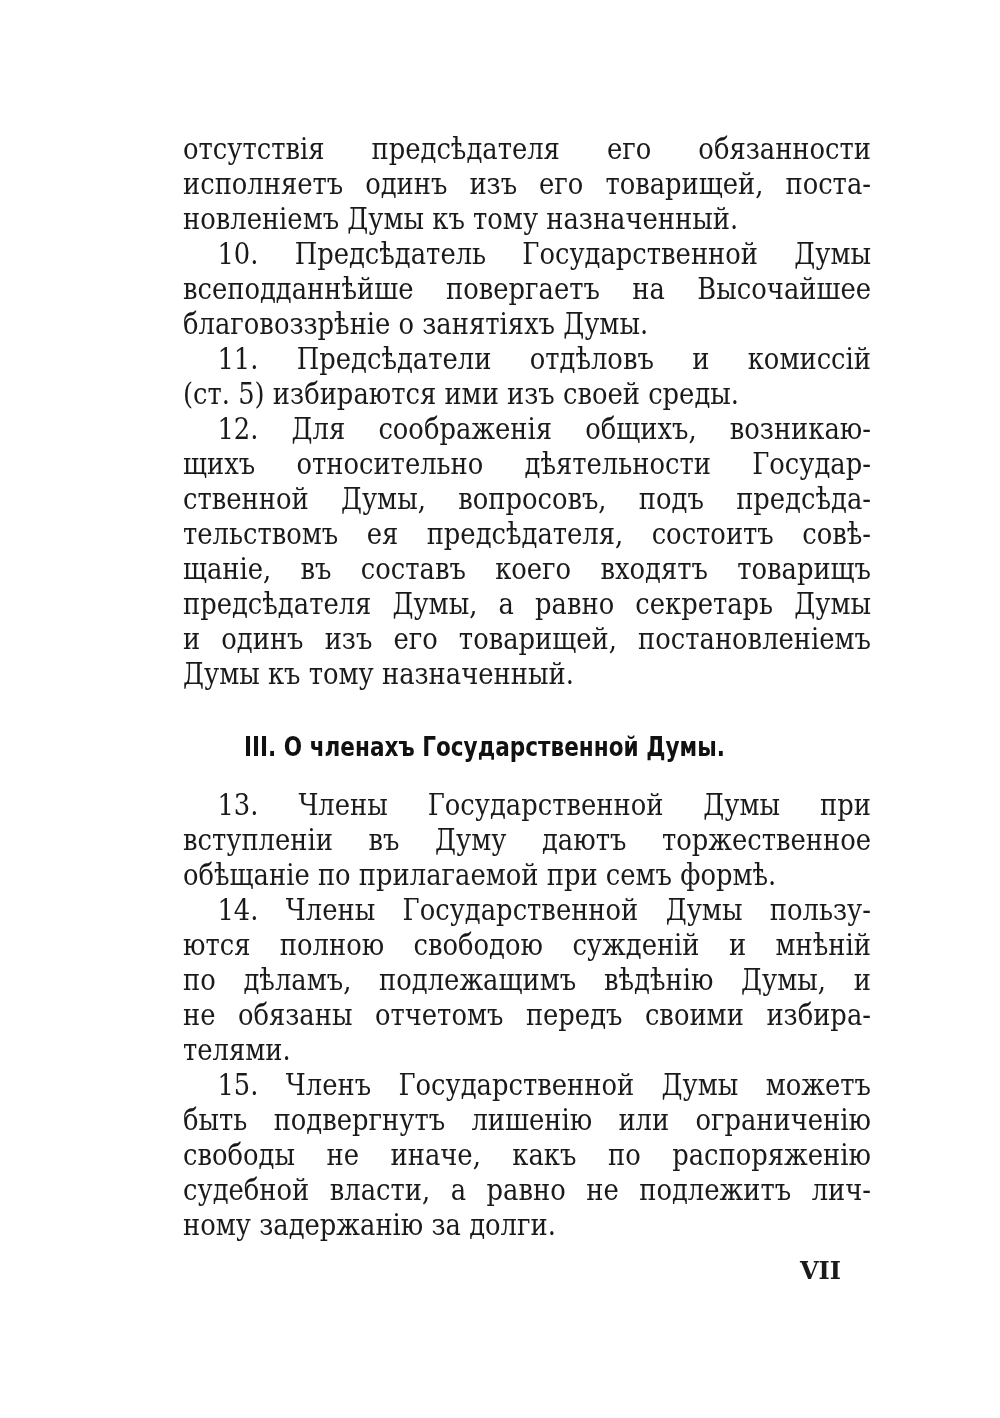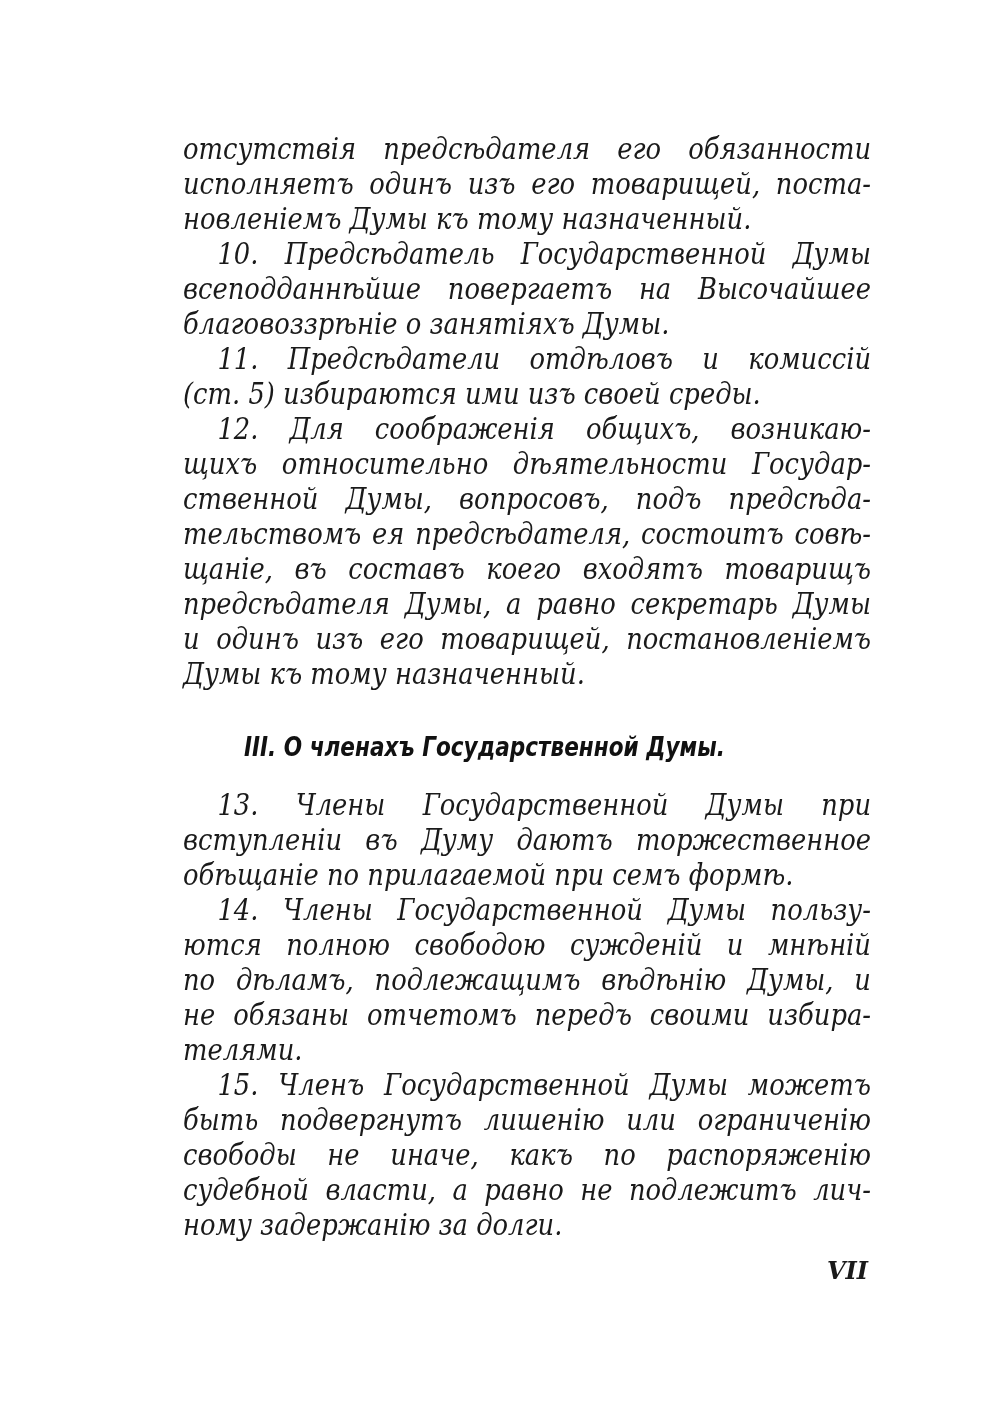--- a/index.html
+++ b/index.html
@@ -13,21 +13,20 @@
     position: relative;
     overflow: hidden;
     font-family: "DejaVu Serif", "Liberation Serif", serif;
     color: #1a1a1a;
   }
   .page {
     position: absolute;
     left: 0; top: 0;
     width: 1000px; height: 1418px;
     background: #ffffff;
-    font-style: italic;
   }
   .text-block {
     position: absolute;
     left: 183px;
     width: 688px;
   }
   .line {
     position: absolute;
     left: 0;
     width: 688px;
@@ -57,21 +56,21 @@
     font-weight: bold;
     font-size: 27px;
     line-height: 36px;
     white-space: nowrap;
     transform: scaleX(0.80);
     transform-origin: left center;
     color: #111;
   }
   .page-number {
     position: absolute;
-    left: 827px;
+    left: 800px;
     top: 1256px;
     font-family: "DejaVu Serif", "Liberation Serif", serif;
     font-weight: bold;
     font-size: 24px;
     line-height: 30px;
     color: #1a1a1a;
   }
 </style>
 </head>
 <body>

